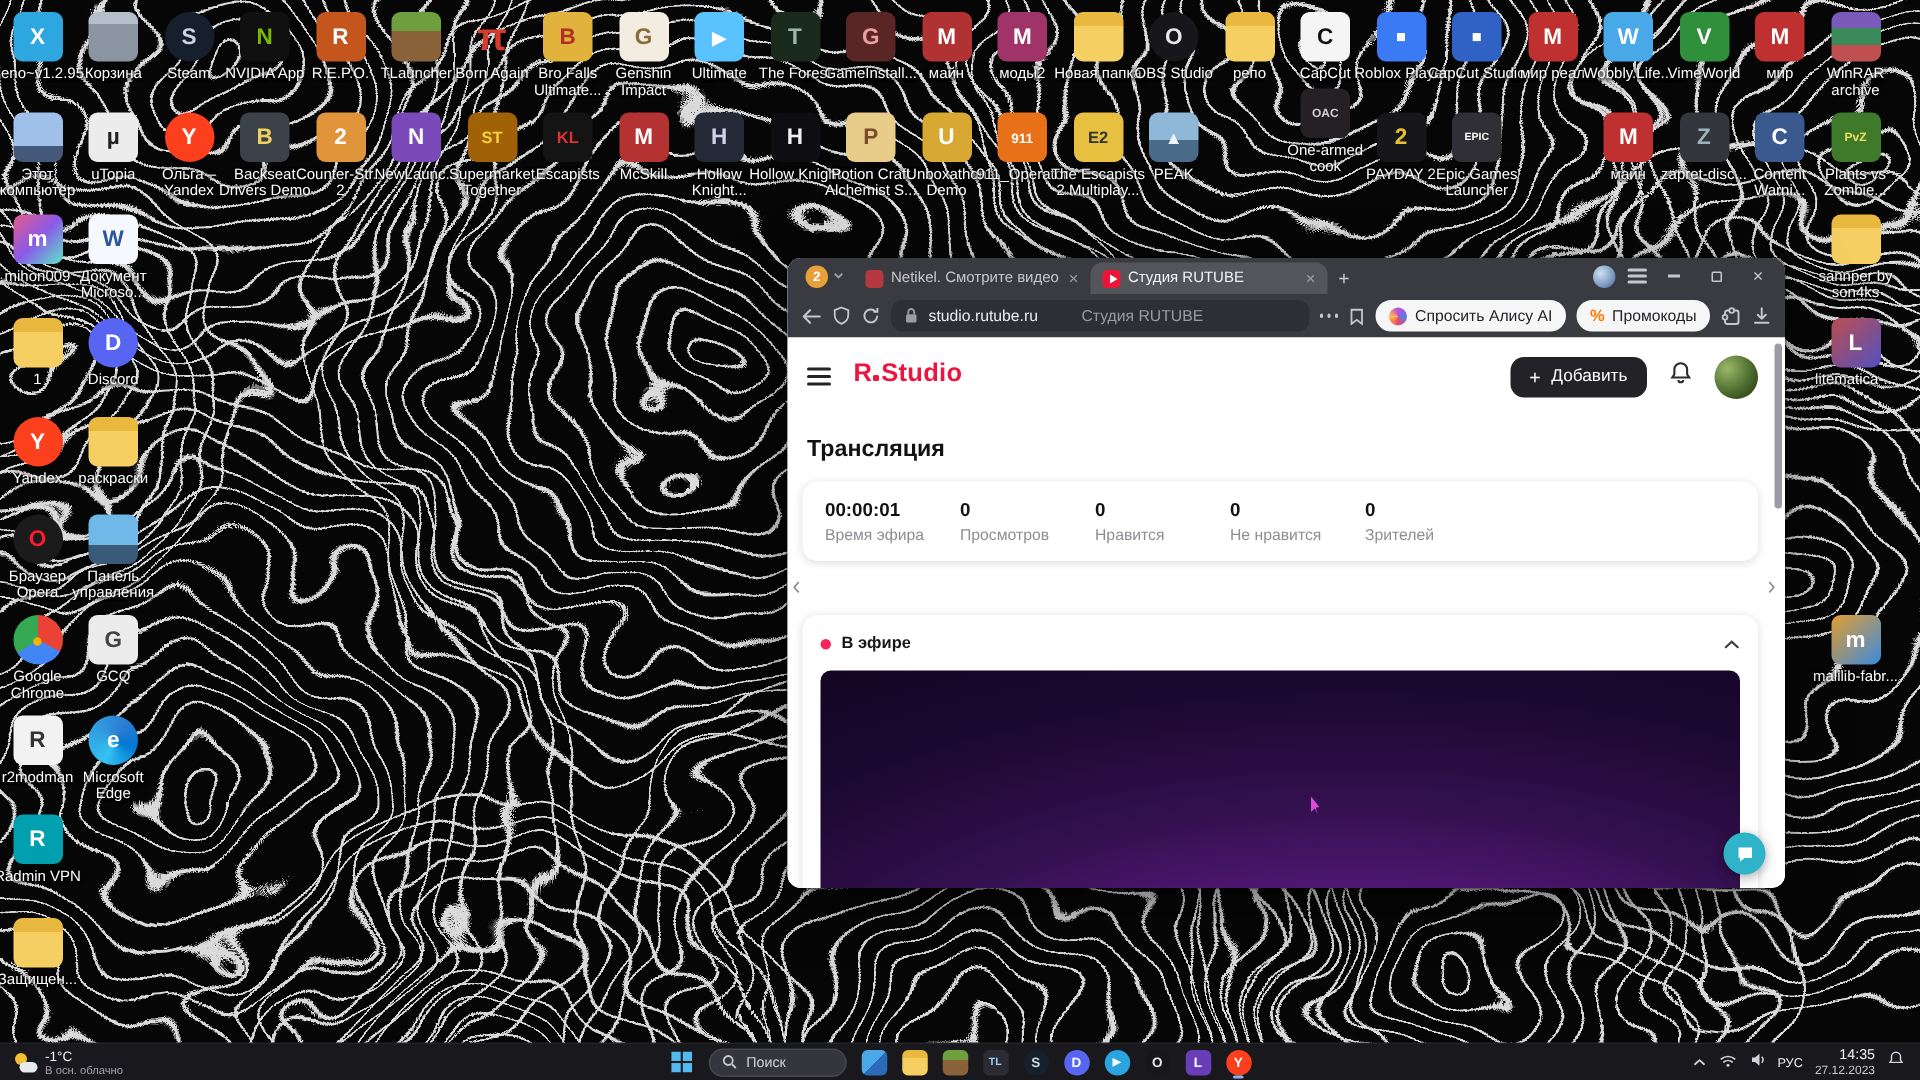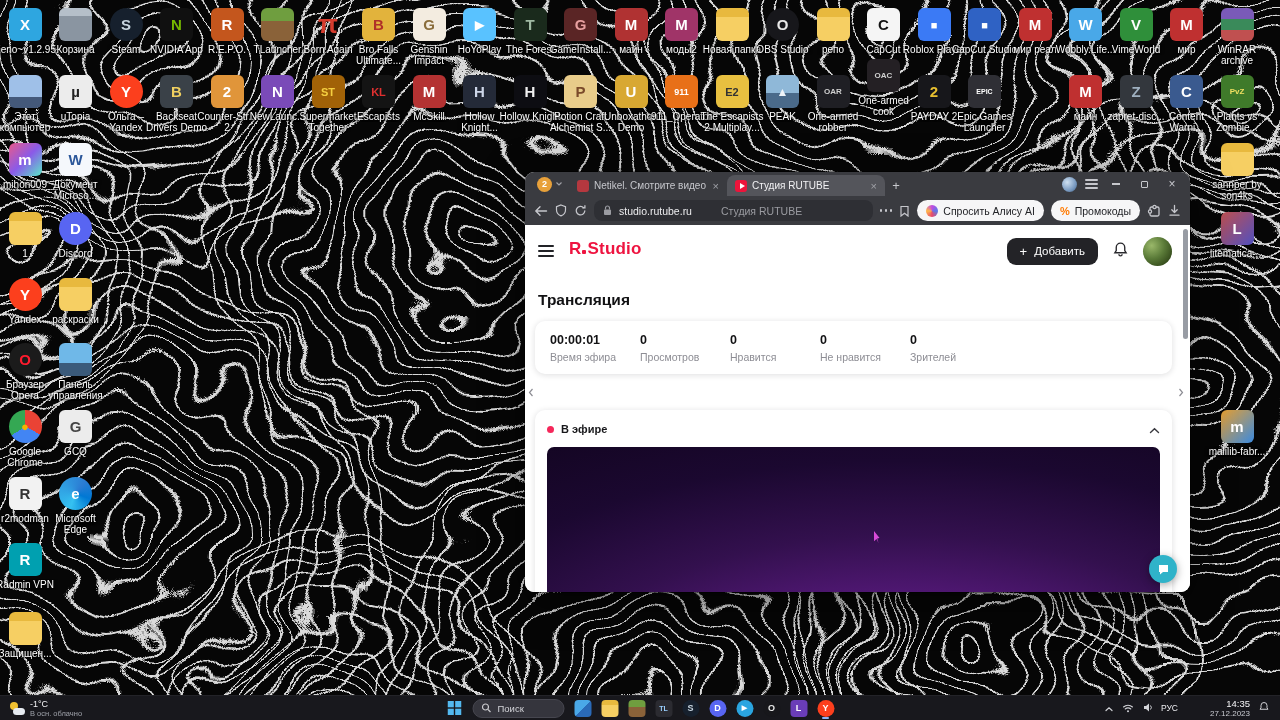--- a/index.html
+++ b/index.html
@@ -94,21 +94,21 @@
   .start { width:22px; height:22px; display:flex; align-items:center; justify-content:center; border-radius:4px; }
   .search-pill { height:19px; width:92px; background:#35353d; border:1px solid #46464f; border-radius:10px; display:flex; align-items:center; gap:6px; padding:0 8px; color:#d2d3d8; font-size:9.5px; }
   .tapps { display:flex; align-items:center; gap:5px; }
   .tapp { position:relative; width:22px; height:22px; display:flex; align-items:center; justify-content:center; border-radius:4px; }
   .tapp .tile { width:17px; height:17px; border-radius:4px; display:flex; align-items:center; justify-content:center; font-size:9px; font-weight:700; color:#fff; }
   .tind { position:absolute; bottom:0; left:50%; transform:translateX(-50%); width:7px; height:2px; border-radius:1px; background:transparent; }
   .tray { position:absolute; right:0; top:0; height:100%; display:flex; align-items:center; gap:8px; padding:0 10px 0 6px; }
   .lang { font-size:8.5px; color:#ececf0; }
   .clock { text-align:right; }
   .time { font-size:9.5px; color:#f4f4f6; line-height:10px; }
-  .date { font-size:8px; color:#c8cad0; line-height:9px;margin-left:24px; }
+  .date { font-size:8px; color:#c8cad0; line-height:9px; }
 </style>
 </head>
 <body>
 
 <svg class="wallp wallpaper" width="1280" height="720" viewBox="0 0 1280 720">
   <rect width="1280" height="720" fill="#060606"></rect>
   <defs>
     <filter id="topoWarp" x="-20%" y="-20%" width="140%" height="140%">
       <feTurbulence type="fractalNoise" baseFrequency="0.011 0.013" numOctaves="2" seed="11" result="n"></feTurbulence>
       <feDisplacementMap in="SourceGraphic" in2="n" scale="95" xChannelSelector="R" yChannelSelector="G"></feDisplacementMap>
@@ -287,21 +287,21 @@
     <div class="icon-cell" style="left: 378.5px; top: 8px;">
       <div class="icon-tile" style="background: rgb(226, 179, 60); color: rgb(176, 48, 40);">B</div>
       <div class="icon-label">Bro Falls Ultimate...</div>
     </div>
     <div class="icon-cell" style="left: 429px; top: 8px;">
       <div class="icon-tile" style="background: rgb(243, 236, 224); color: rgb(138, 109, 59);">G</div>
       <div class="icon-label">Genshin Impact</div>
     </div>
     <div class="icon-cell" style="left: 479.5px; top: 8px;">
       <div class="icon-tile" style="background: rgb(89, 194, 255); font-size: 12px;">▶</div>
-      <div class="icon-label">HoYoPlay</div>
+      <div class="icon-label">Ultimate</div>
     </div>
     <div class="icon-cell" style="left: 530px; top: 8px;">
       <div class="icon-tile" style="background: rgb(26, 42, 28); color: rgb(159, 184, 162);">T</div>
       <div class="icon-label">The Forest</div>
     </div>
     <div class="icon-cell" style="left: 580.5px; top: 8px;">
       <div class="icon-tile" style="background: rgb(90, 37, 37); color: rgb(232, 160, 160);">G</div>
       <div class="icon-label">GameInstall...</div>
     </div>
     <div class="icon-cell" style="left: 631px; top: 8px;">
@@ -412,24 +412,20 @@
       <div class="icon-tile" style="background: rgb(232, 112, 24); font-size: 9px;">911</div>
       <div class="icon-label">911_Operator</div>
     </div>
     <div class="icon-cell" style="left: 732px; top: 75px;">
       <div class="icon-tile" style="background: rgb(232, 192, 64); color: rgb(51, 51, 51); font-size: 11px;">E2</div>
       <div class="icon-label">The Escapists 2 Multiplay...</div>
     </div>
     <div class="icon-cell" style="left: 782.5px; top: 75px;">
       <div class="icon-tile" style="background: linear-gradient(rgb(143, 184, 216) 0px, rgb(143, 184, 216) 55%, rgb(74, 106, 138) 55%); color: rgb(238, 243, 248); font-size: 12px;">▲</div>
       <div class="icon-label">PEAK</div>
-    </div>
-    <div class="icon-cell" style="left: 833px; top: 75px;">
-      <div class="icon-tile" style="background: rgb(31, 31, 36); color: rgb(208, 208, 208); font-size: 8px;">OAR</div>
-      <div class="icon-label">One-armed robber</div>
     </div>
     <div class="icon-cell" style="left: 883.5px; top: 59px;">
       <div class="icon-tile" style="background: rgb(36, 32, 36); color: rgb(208, 208, 208); font-size: 8px;">OAC</div>
       <div class="icon-label">One-armed cook</div>
     </div>
     <div class="icon-cell" style="left: 934px; top: 75px;">
       <div class="icon-tile" style="background: rgb(23, 23, 27); color: rgb(232, 192, 48);">2</div>
       <div class="icon-label">PAYDAY 2</div>
     </div>
     <div class="icon-cell" style="left: 984.5px; top: 75px;">

